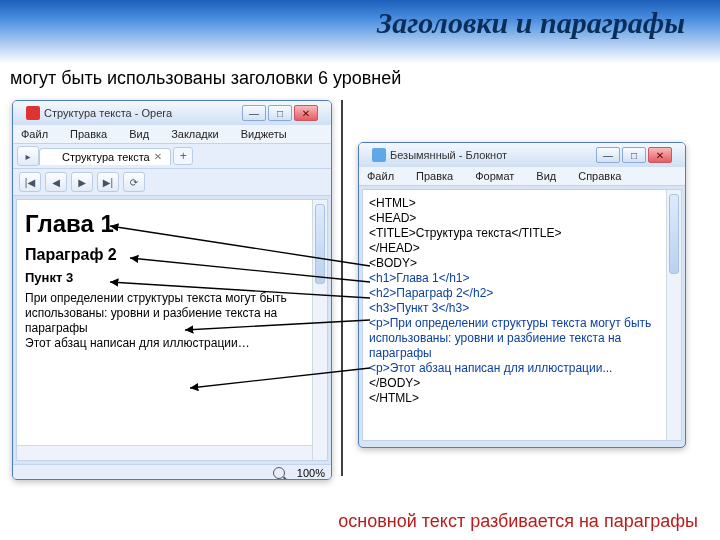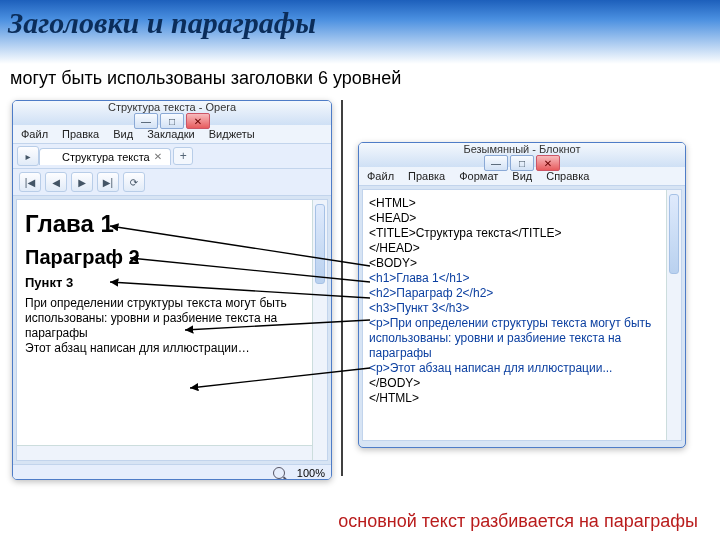--- a/index.html
+++ b/index.html
@@ -1,52 +1,52 @@
 <!DOCTYPE html>
 <html><head>
 <meta charset="utf-8">
 <style>
   * { margin:0; padding:0; box-sizing:border-box; font-family:Arial,sans-serif; }
   body { width:720px; height:540px; background:#fff; position:relative; overflow:hidden; }
-  .header-banner { position:relative; height:64px; background:linear-gradient(180deg,#1d5fbb 0%,#4a8fe0 30%,#fff 100%); padding:6px 8px; }
+  .header-banner { position:relative; height:64px; background:linear-gradient(180deg,#1d5fbb 0%,#4a8fe0 30%,#fff 100%); padding:6px 35px;text-align:right; }
   .header-banner h1 { font-family:"Times New Roman",serif; font-style:italic; font-weight:bold; font-size:30px; color:#0b2d5a; }
   .subtitle { font-size:18px; padding:4px 10px; color:#000; }
   .bottom-caption { position:absolute; bottom:8px; right:22px; font-size:18px; color:#b91c1c; }
   svg.arrows { position:absolute; top:0; left:0; width:720px; height:540px; pointer-events:none; z-index:5; }
 
   
   .win { position:absolute; border:1px solid #4e7cc7; border-radius:5px; background:#d7e4f4; overflow:hidden; box-shadow:0 2px 6px rgba(0,0,0,.25); }
-  .titlebar { display:flex; align-items:center; height:24px; background:linear-gradient(180deg,#f4f8fd,#cfe0f5); font-size:11px; padding:0 13px;flex-direction:column; }
+  .titlebar { display:flex; align-items:center; height:24px; background:linear-gradient(180deg,#f4f8fd,#cfe0f5); font-size:11px; padding:0 13px; }
   .titlebar .ticon { width:14px; height:14px; background:#d33; border-radius:2px; margin-right:4px; }
   .titlebar .ticon.note { background:#5fa8e8; }
   .titlebar .ttl { color:#333; flex:1; }
   .winbtns { display:flex; gap:2px; }
   .winbtn { width:24px; height:16px; border:1px solid #8aa9d6; border-radius:2px; background:linear-gradient(#f8fbff,#d3e2f5); font-size:10px; display:flex; align-items:center; justify-content:center; color:#345; }
   .winbtn.close { background:linear-gradient(#f7babc,#e75c5e); color:#600; border-color:#c56; }
-  .menubar { display:flex; gap:14px; padding:3px 8px; background:#eef4fc; font-size:11px; color:#222; border-bottom:1px solid #c2d4ec; }
+  .menubar { display:flex; gap:22px; padding:3px 8px; background:#eef4fc; font-size:11px; color:#222; border-bottom:1px solid #c2d4ec; }
   .toolbar { display:flex; align-items:center; gap:4px; padding:3px 6px; background:#e6eefc; border-bottom:1px solid #c2d4ec; }
   .tbtn { width:22px; height:20px; border:1px solid #b8cde8; background:linear-gradient(#fdfdff,#e1ebf8); border-radius:3px; display:flex; align-items:center; justify-content:center; font-size:10px; color:#456; }
   .tabstrip { display:flex; align-items:center; padding:2px 4px; background:#e6eefc; border-bottom:1px solid #c2d4ec; }
   .tab { display:flex; align-items:center; gap:4px; background:#fff; border:1px solid #b8cde8; border-bottom:none; border-radius:4px 4px 0 0; padding:2px 8px; font-size:11px; margin-right:2px; }
   .tab .x { color:#777; font-size:10px; }
   .newtab { width:20px; height:18px; border:1px solid #b8cde8; background:#f3f7fd; border-radius:3px; display:flex; align-items:center; justify-content:center; font-size:12px; color:#567; }
   .content { background:#fff; border:1px solid #c2d4ec; margin:3px; position:relative; overflow:hidden; }
   .scrollbar-v { position:absolute; right:0; top:0; bottom:0; width:15px; background:#eef3fb; border-left:1px solid #cdd; }
   .scrollbar-v .thumb { position:absolute; left:2px; right:2px; top:4px; height:80px; background:linear-gradient(#dfeafc,#b9d1ef); border:1px solid #a6c1e5; border-radius:3px; }
   .scrollbar-h { position:absolute; left:0; right:15px; bottom:0; height:15px; background:#eef3fb; border-top:1px solid #cdd; }
   .statusbar { display:flex; align-items:center; justify-content:flex-end; gap:6px; padding:2px 6px; background:#e6eefc; border-top:1px solid #c2d4ec; font-size:11px; }
   .zoom { display:flex; align-items:flex-start; gap:12px; }
   .zoom .zicon { width:12px; height:12px; border:1.5px solid #556; border-radius:50%; position:relative; }
   .zoom .zicon::after { content:""; position:absolute; width:5px; height:1.5px; background:#556; right:-4px; bottom:-1px; transform:rotate(45deg); }
 
   
   .win.browser { left:12px; top:100px; width:320px; height:380px; }
   .browser .page { padding:6px 8px; height:260px; position:relative; font-family:"Times New Roman",serif; }
   .browser h1.h1 { font-size:24px; font-weight:bold; margin:4px 0 8px; }
-  .browser h2.h2 { font-size:20px; font-weight:bold; margin:6px 0; }
+  .browser h2.h2 { font-size:16px; font-weight:bold; margin:6px 0; }
   .browser h3.h3 { font-size:13px; font-weight:bold; margin:6px 0; }
   .browser p.para { font-size:12px; margin:0 0; line-height:1.25; }
 
   
   .win.notepad { left:358px; top:142px; width:328px; height:306px; }
   .notepad .code { font-family:Consolas,"Courier New",monospace; font-size:12px; color:#000; padding:6px 6px 4px 6px; height:250px; position:relative; line-height:1.25; }
   .notepad .code .blue { color:#0b3fa0; }
 </style>
 </head>
 <body>

